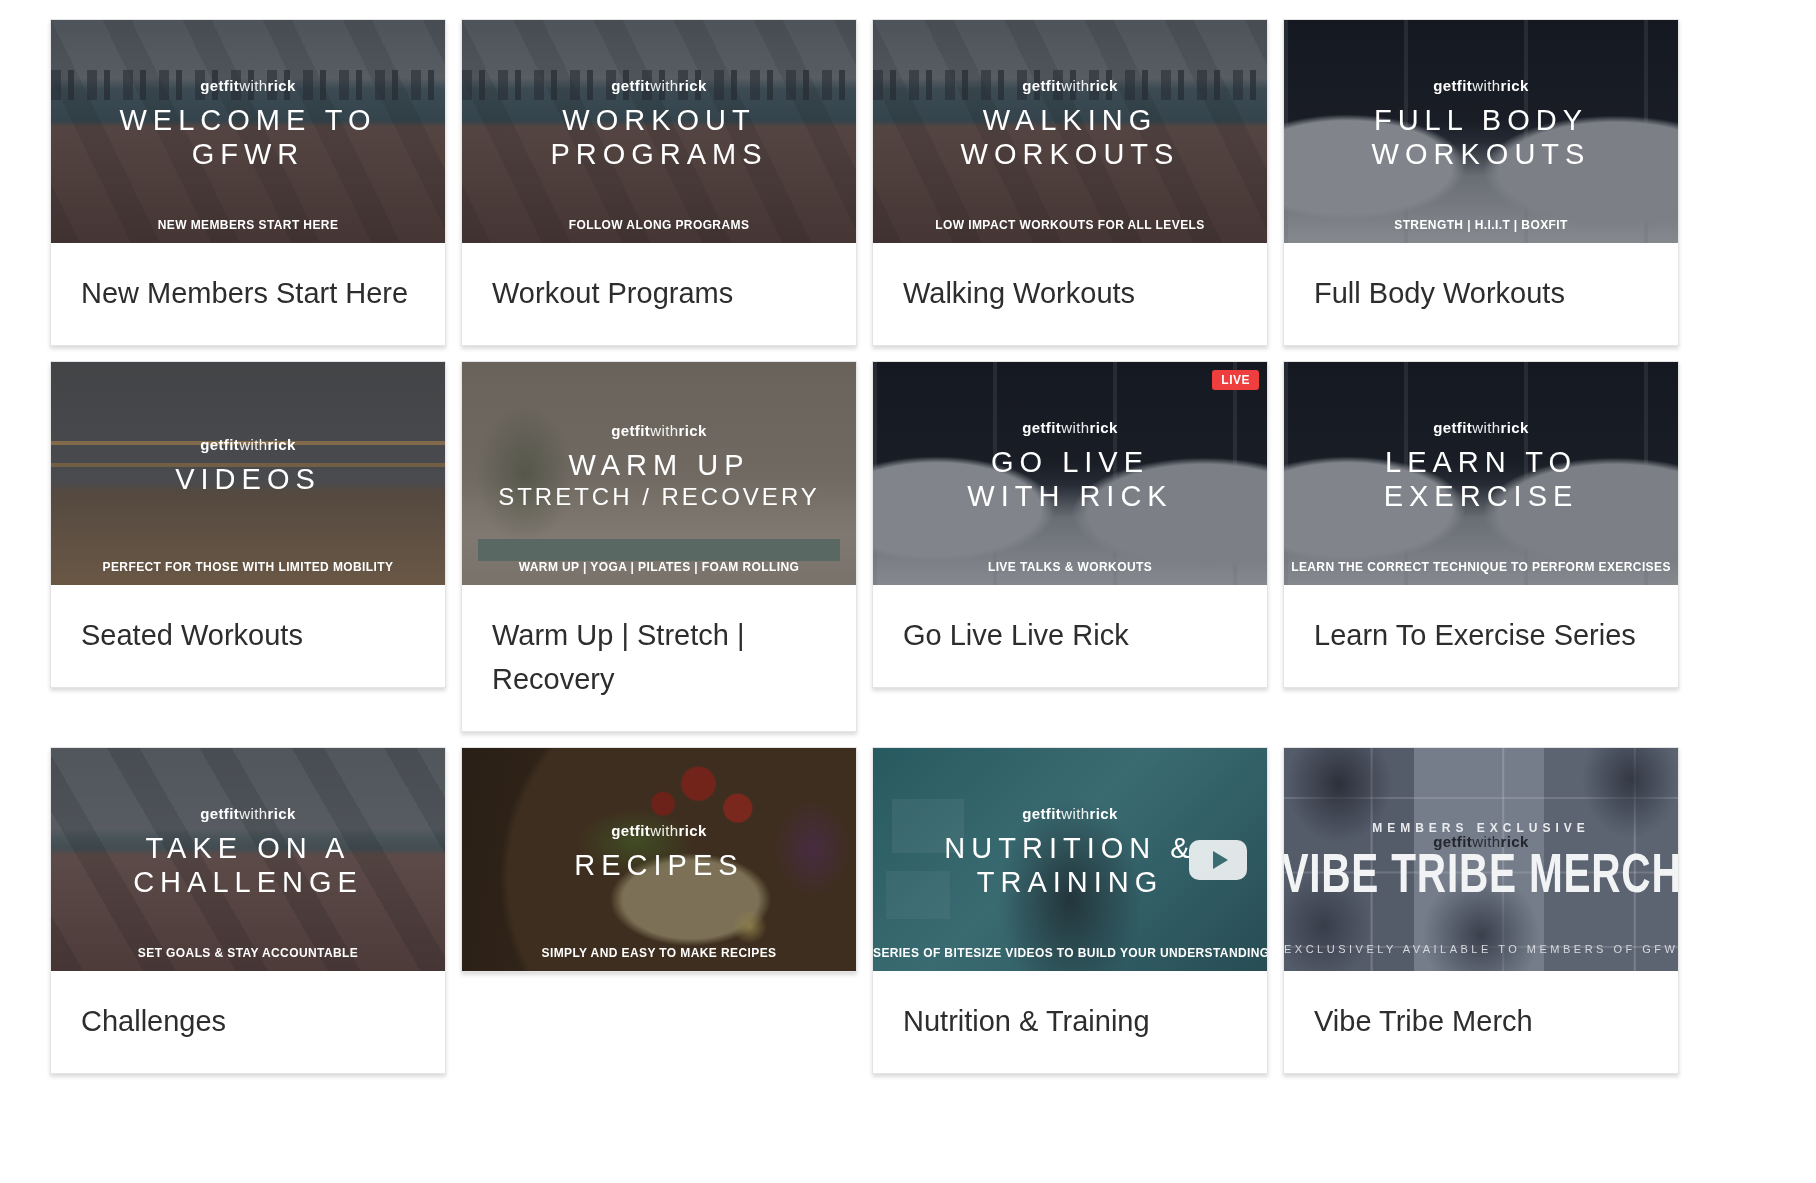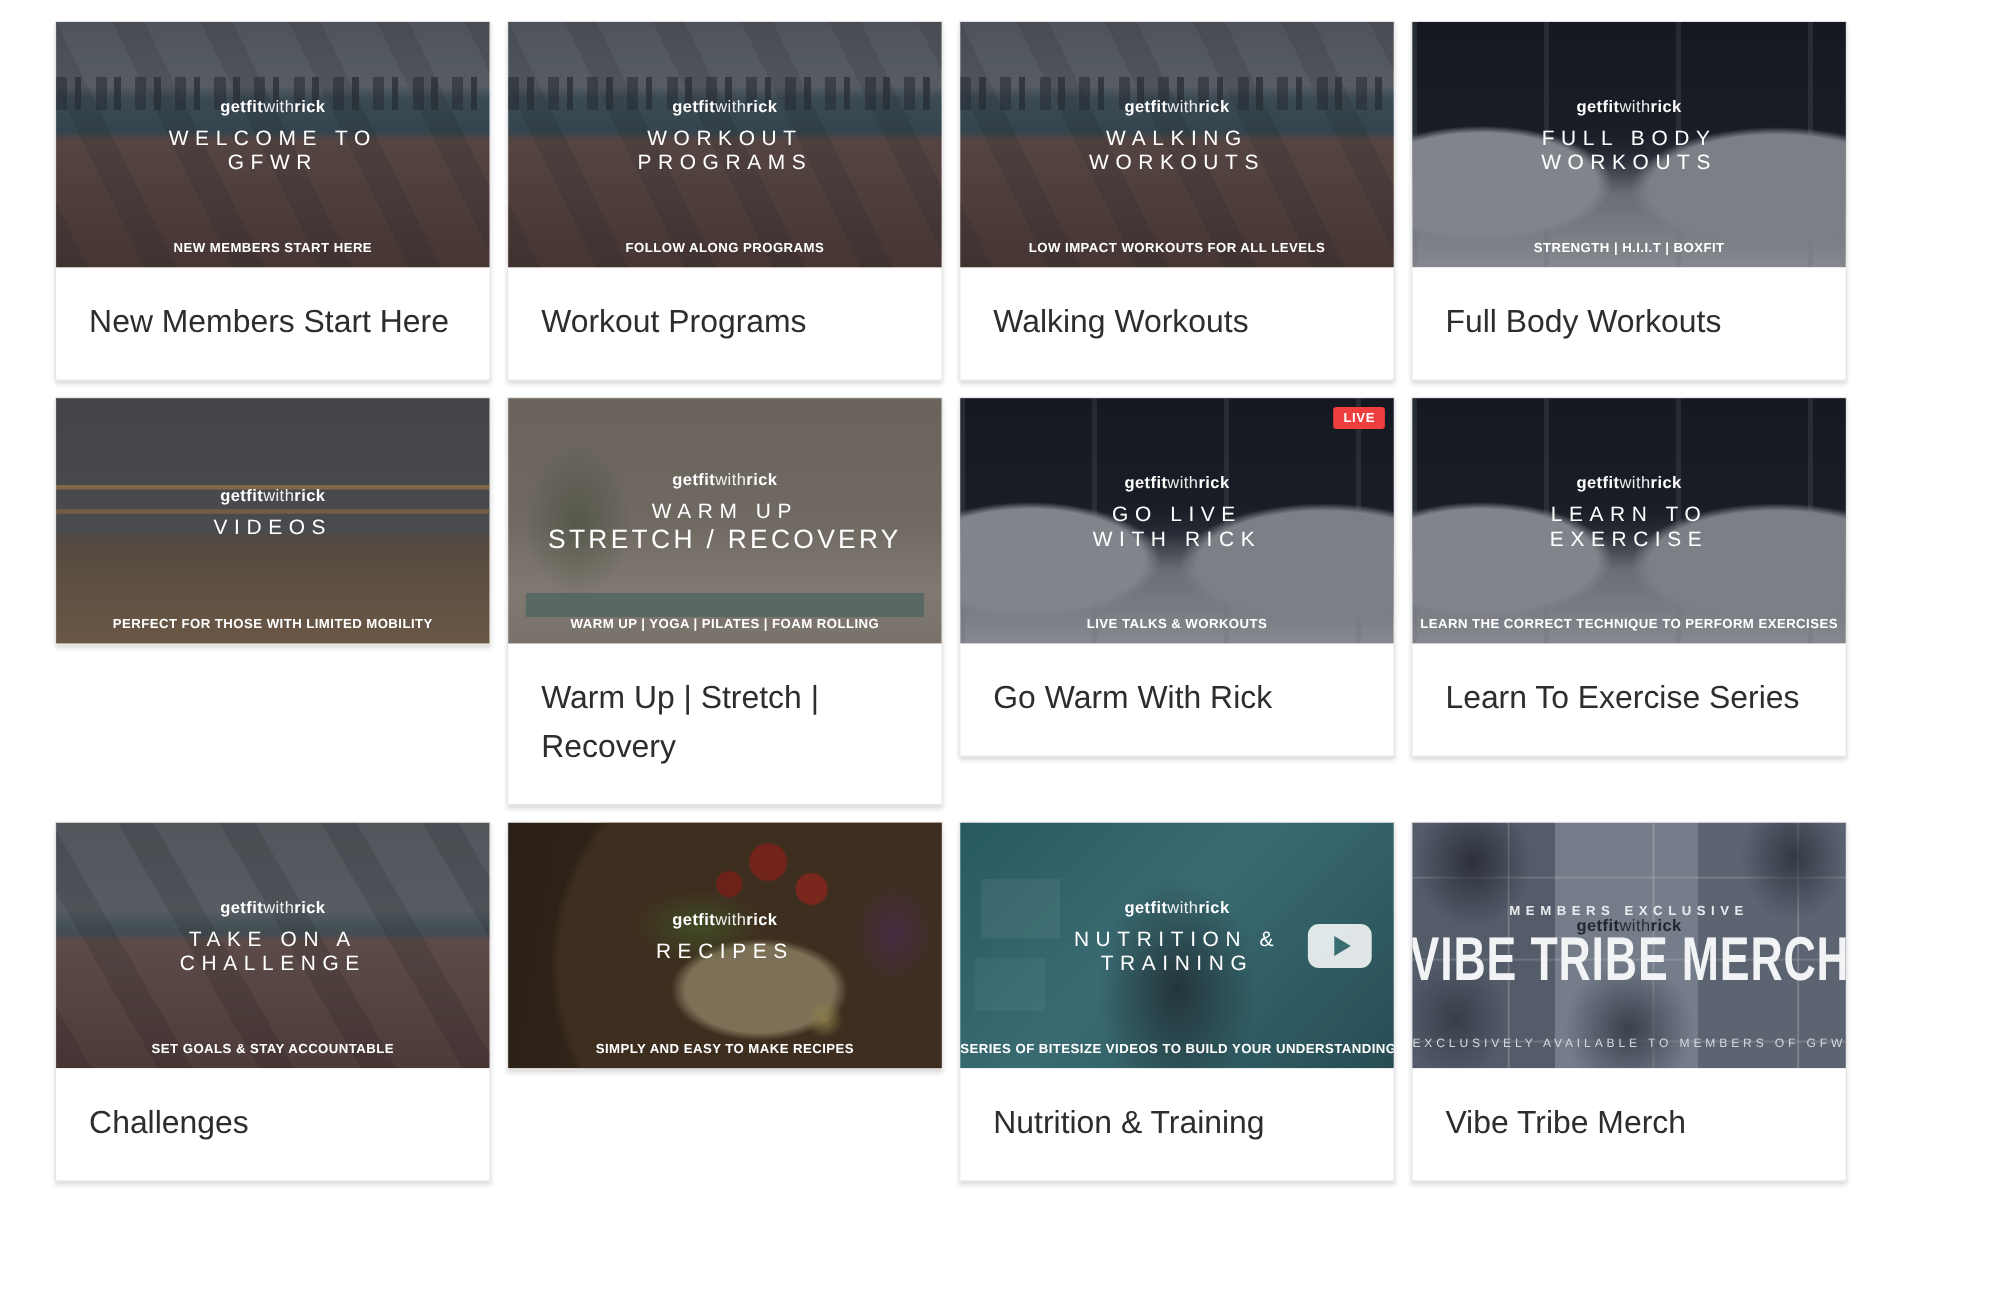--- a/index.html
+++ b/index.html
@@ -47,21 +47,21 @@
     color: #ffffff; font-size: 15px; letter-spacing: 0.4px; margin-bottom: 10px;
     font-weight: 700; white-space: nowrap;
   }
   .thumb-logo .lt { font-weight: 300; opacity: 0.92; }
   .pre-title {
     color: #e9ebee; font-size: 12px; font-weight: 700;
     letter-spacing: 5px; margin-bottom: 8px; white-space: nowrap;
   }
   .thumb-title { text-align: center; color: #ffffff; }
   .thumb-title .tl {
-    font-weight: 300; font-size: 19px; line-height: 1.16;
+    font-weight: 300; font-size: 29px; line-height: 1.16;
     letter-spacing: 6px; white-space: nowrap;
   }
   .thumb-title .tl--long { font-size: 24px; letter-spacing: 3px; }
   .thumb-tagline {
     position: absolute; z-index: 2; left: 0; right: 0; bottom: 11px;
     text-align: center; color: #ffffff;
     font-size: 12px; font-weight: 700; letter-spacing: 0.4px; white-space: nowrap;
   }
 
   .live-badge {
@@ -252,20 +252,21 @@
 
       <div class="thumb-inner">
         <div class="thumb-logo"><b>getfit</b><span class="lt">with</span><b>rick</b></div>
 
         <div class="thumb-title">
           <div class="tl">VIDEOS</div>
         </div>
       </div>
       <div class="thumb-tagline">PERFECT FOR THOSE WITH LIMITED MOBILITY</div>
     </div>
+    <div class="card-title">Seated Workouts</div>
   </a>
 
   <a class="card">
     <div class="thumb scene-warmroom">
       <div class="thumb-overlay"></div>
 
       <div class="thumb-inner">
         <div class="thumb-logo"><b>getfit</b><span class="lt">with</span><b>rick</b></div>
 
         <div class="thumb-title">
@@ -286,21 +287,21 @@
       <div class="thumb-inner">
         <div class="thumb-logo"><b>getfit</b><span class="lt">with</span><b>rick</b></div>
 
         <div class="thumb-title">
           <div class="tl">GO LIVE</div>
           <div class="tl">WITH RICK</div>
         </div>
       </div>
       <div class="thumb-tagline">LIVE TALKS &amp; WORKOUTS</div>
     </div>
-    <div class="card-title">Go Warm With Rick</div>
+    <div class="card-title">Go Live Live Rick</div>
   </a>
 
   <a class="card">
     <div class="thumb scene-night">
       <div class="thumb-overlay"></div>
 
       <div class="thumb-inner">
         <div class="thumb-logo"><b>getfit</b><span class="lt">with</span><b>rick</b></div>
 
         <div class="thumb-title">

